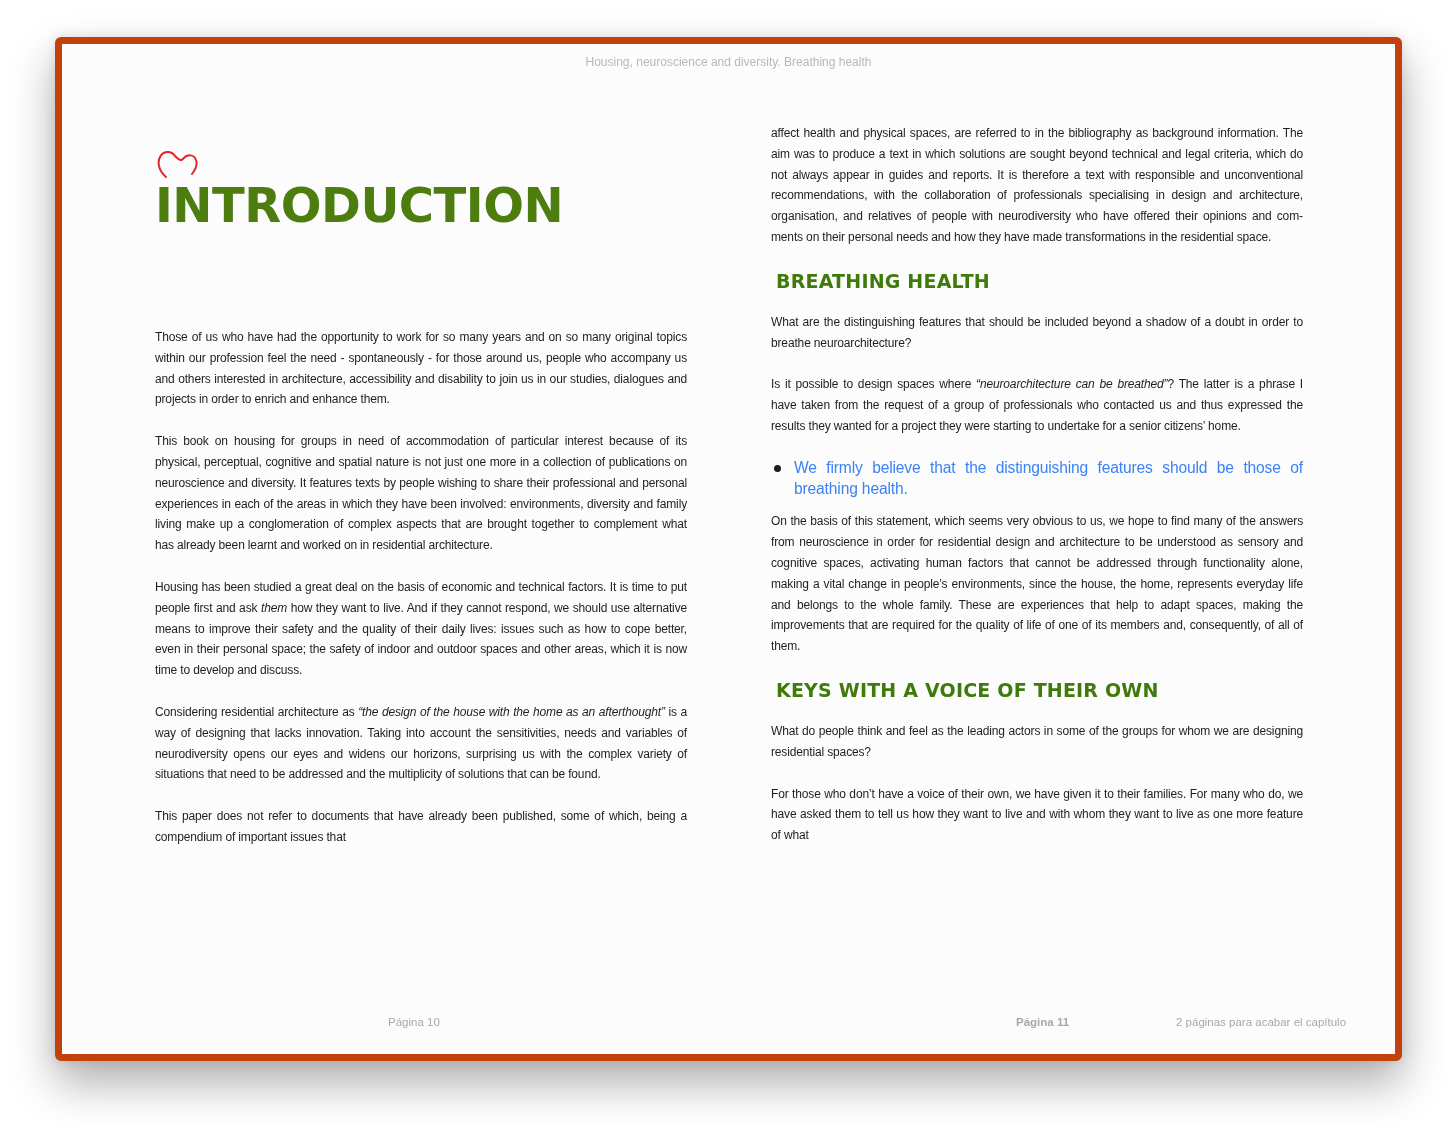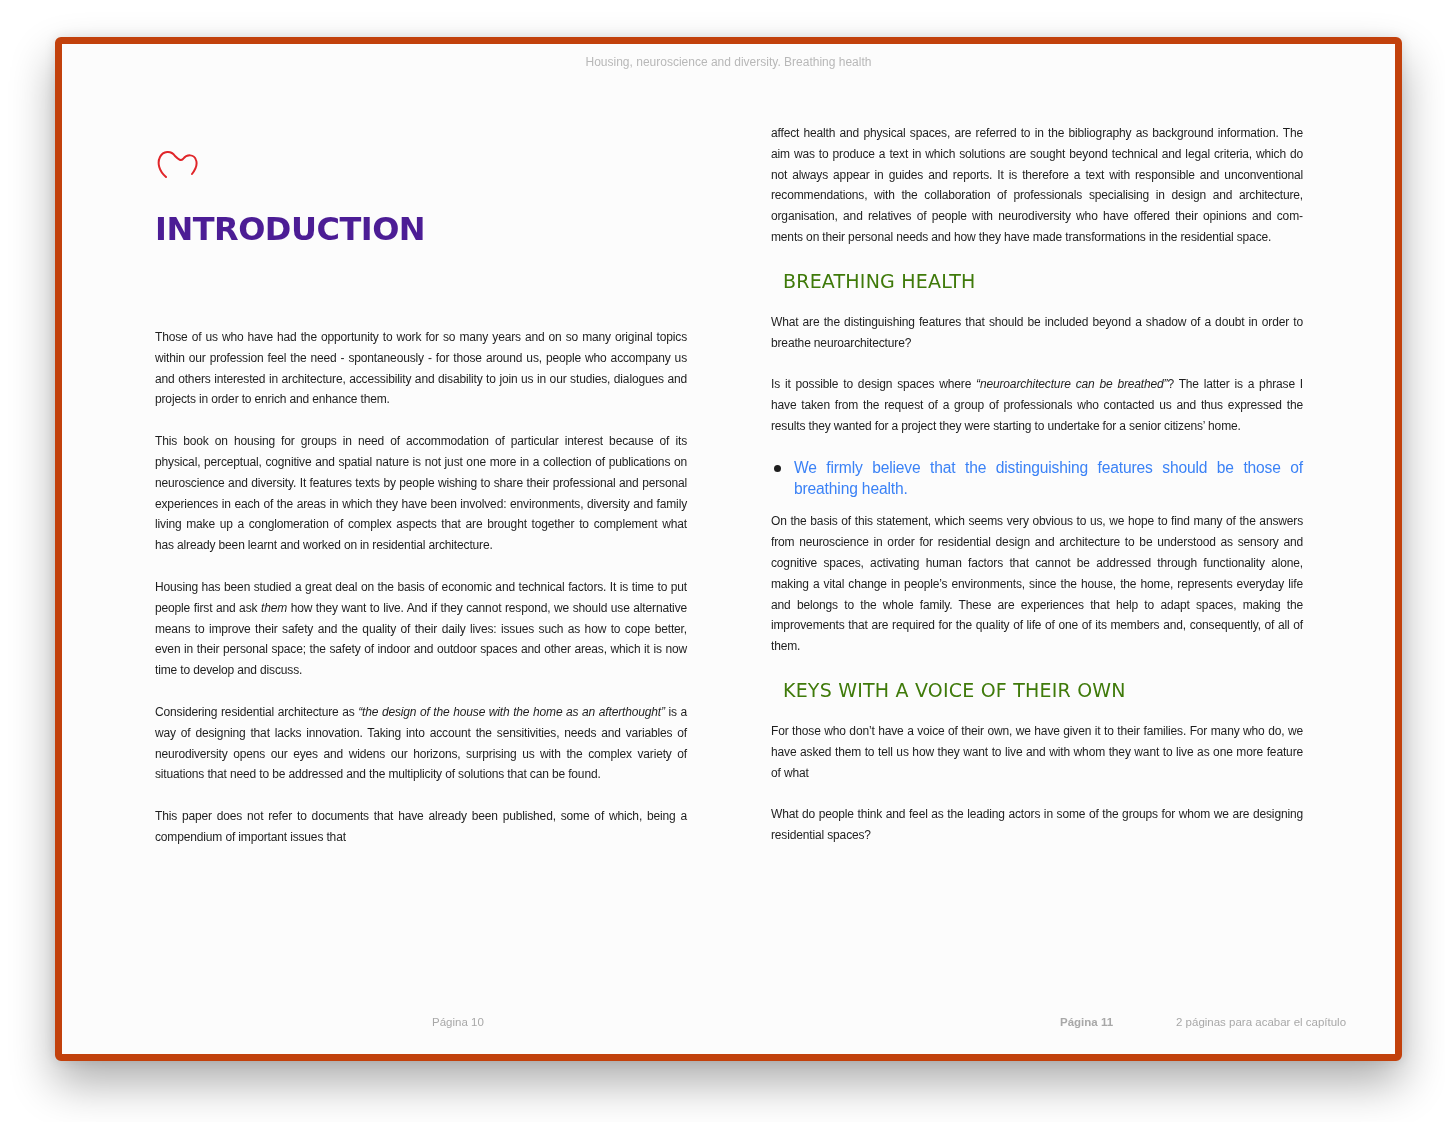--- a/index.html
+++ b/index.html
@@ -46,27 +46,27 @@
     .heart-icon {
       position: absolute;
       left: 0;
       top: 103px;
       width: 44px;
       height: 34px;
     }
     .chapter-title {
       position: absolute;
       left: 0;
-      top: 169px;
+      top: 137px;
       margin: 0;
       font-family: "DejaVu Sans", sans-serif;
       font-weight: bold;
-      font-size: 32px;
+      font-size: 48px;
       letter-spacing: -0.5px;
-      color: #4c1d95;
+      color: #4d7c0f;
       line-height: 1;
     }
     .text-block {
       position: absolute;
       left: 0;
       width: 532px;
     }
     .left .text-block { top: 283px; }
     .right .text-block { top: 79px; }
 
@@ -75,23 +75,23 @@
       font-family: Liberation Sans, sans-serif;
       font-size: 12px;
       line-height: 20.8px;
       color: #1e1e1e;
       text-align: justify;
       hyphens: manual;
       letter-spacing: -0.15px;
     }
     p em { font-style: italic; }
     h2.section {
-      margin: 0 0 19px 12px;
+      margin: 0 0 19px 5px;
       font-family: "DejaVu Sans", sans-serif;
-      font-weight: normal;
+      font-weight: bold;
       font-size: 19px;
       line-height: 24px;
       color: #3f7a0a;
       letter-spacing: 0.2px;
     }
     .bullet-list {
       list-style: none;
       margin: 0 0 12px 0;
       padding: 0;
     }
@@ -113,21 +113,20 @@
       height: 7px;
       border-radius: 50%;
       background: #1e1e1e;
     }
     .page-number {
       position: absolute;
       top: 972px;
       font-size: 11.5px;
       color: #a8a8a8;
       font-family: "Liberation Sans", sans-serif;
-      margin-left: 44px;
     }
     .left .page-number { left: 233px; }
     .right .page-number { left: 245px; font-weight: bold; }
     .remaining {
       position: absolute;
       top: 972px;
       left: 1070px;
       font-size: 11.5px;
       color: #a8a8a8;
       font-family: "Liberation Sans", sans-serif;
@@ -163,21 +162,21 @@
 
       <h2 class="section">BREATHING HEALTH</h2>
       <p>What are the distinguishing features that should be included beyond a shadow of a doubt in order to breathe neuroarchitecture?</p>
       <p><span>Is it possible to design spaces where </span><em>“neuroarchitecture can be breathed”</em><span>? The latter is a phrase I have taken from the request of a group of profes­sionals who contacted us and thus expressed the results they wanted for a project they were starting to undertake for a senior citizens’ home.</span></p>
       <ul class="bullet-list">
         <li><span class="bullet-dot"></span><span>We firmly believe that the distinguishing features should be those of breathing health.</span></li>
       </ul>
       <p>On the basis of this statement, which seems very obvious to us, we hope to find many of the answers from neuroscience in order for residential design and architecture to be understood as sensory and cognitive spa­ces, activating human factors that cannot be addressed through function­ality alone, making a vital change in people’s environments, since the house, the home, represents everyday life and belongs to the whole fami­ly. These are experiences that help to adapt spaces, making the improve­ments that are required for the quality of life of one of its members and, consequently, of all of them.</p>
 
       <h2 class="section">KEYS WITH A VOICE OF THEIR OWN</h2>
+      <p>What do people think and feel as the leading actors in some of the groups for whom we are designing residential spaces?</p>
       <p>For those who don’t have a voice of their own, we have given it to their families. For many who do, we have asked them to tell us how they want to live and with whom they want to live as one more feature of what</p>
-      <p>What do people think and feel as the leading actors in some of the groups for whom we are designing residential spaces?</p>
     </div>
 
     <div class="page-number">Página 11</div>
   </div>
 
   <div class="remaining">2 páginas para acabar el capítulo</div>
 </div>
 
 </body></html>

